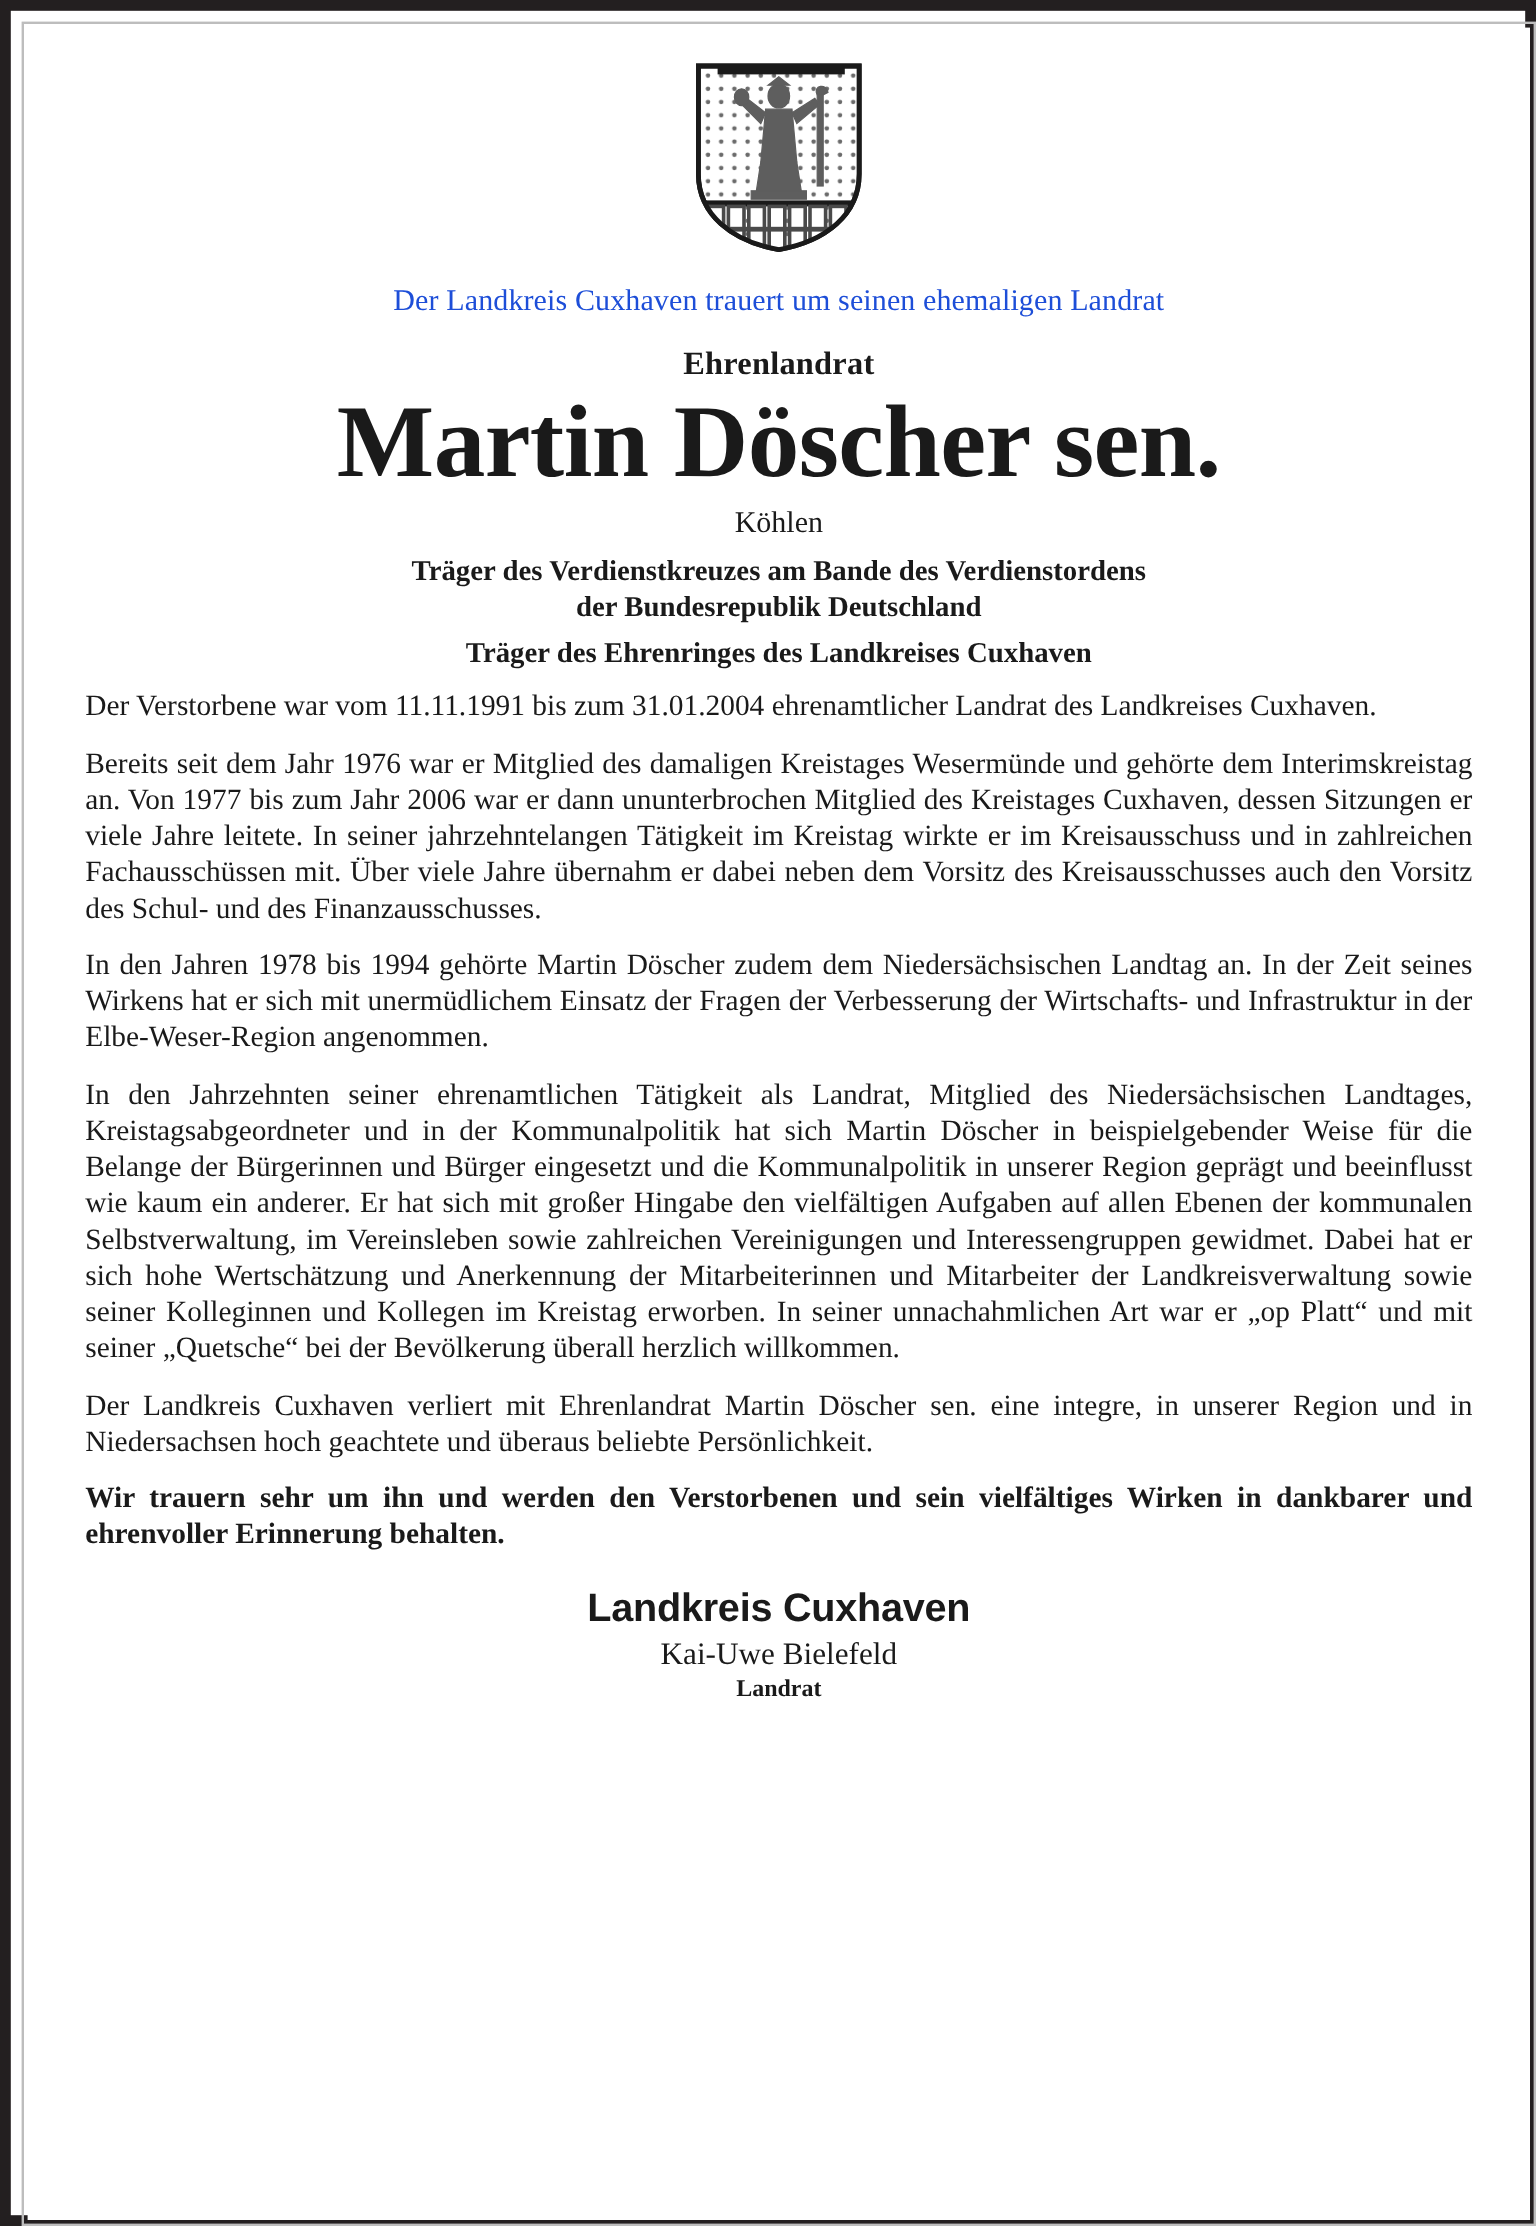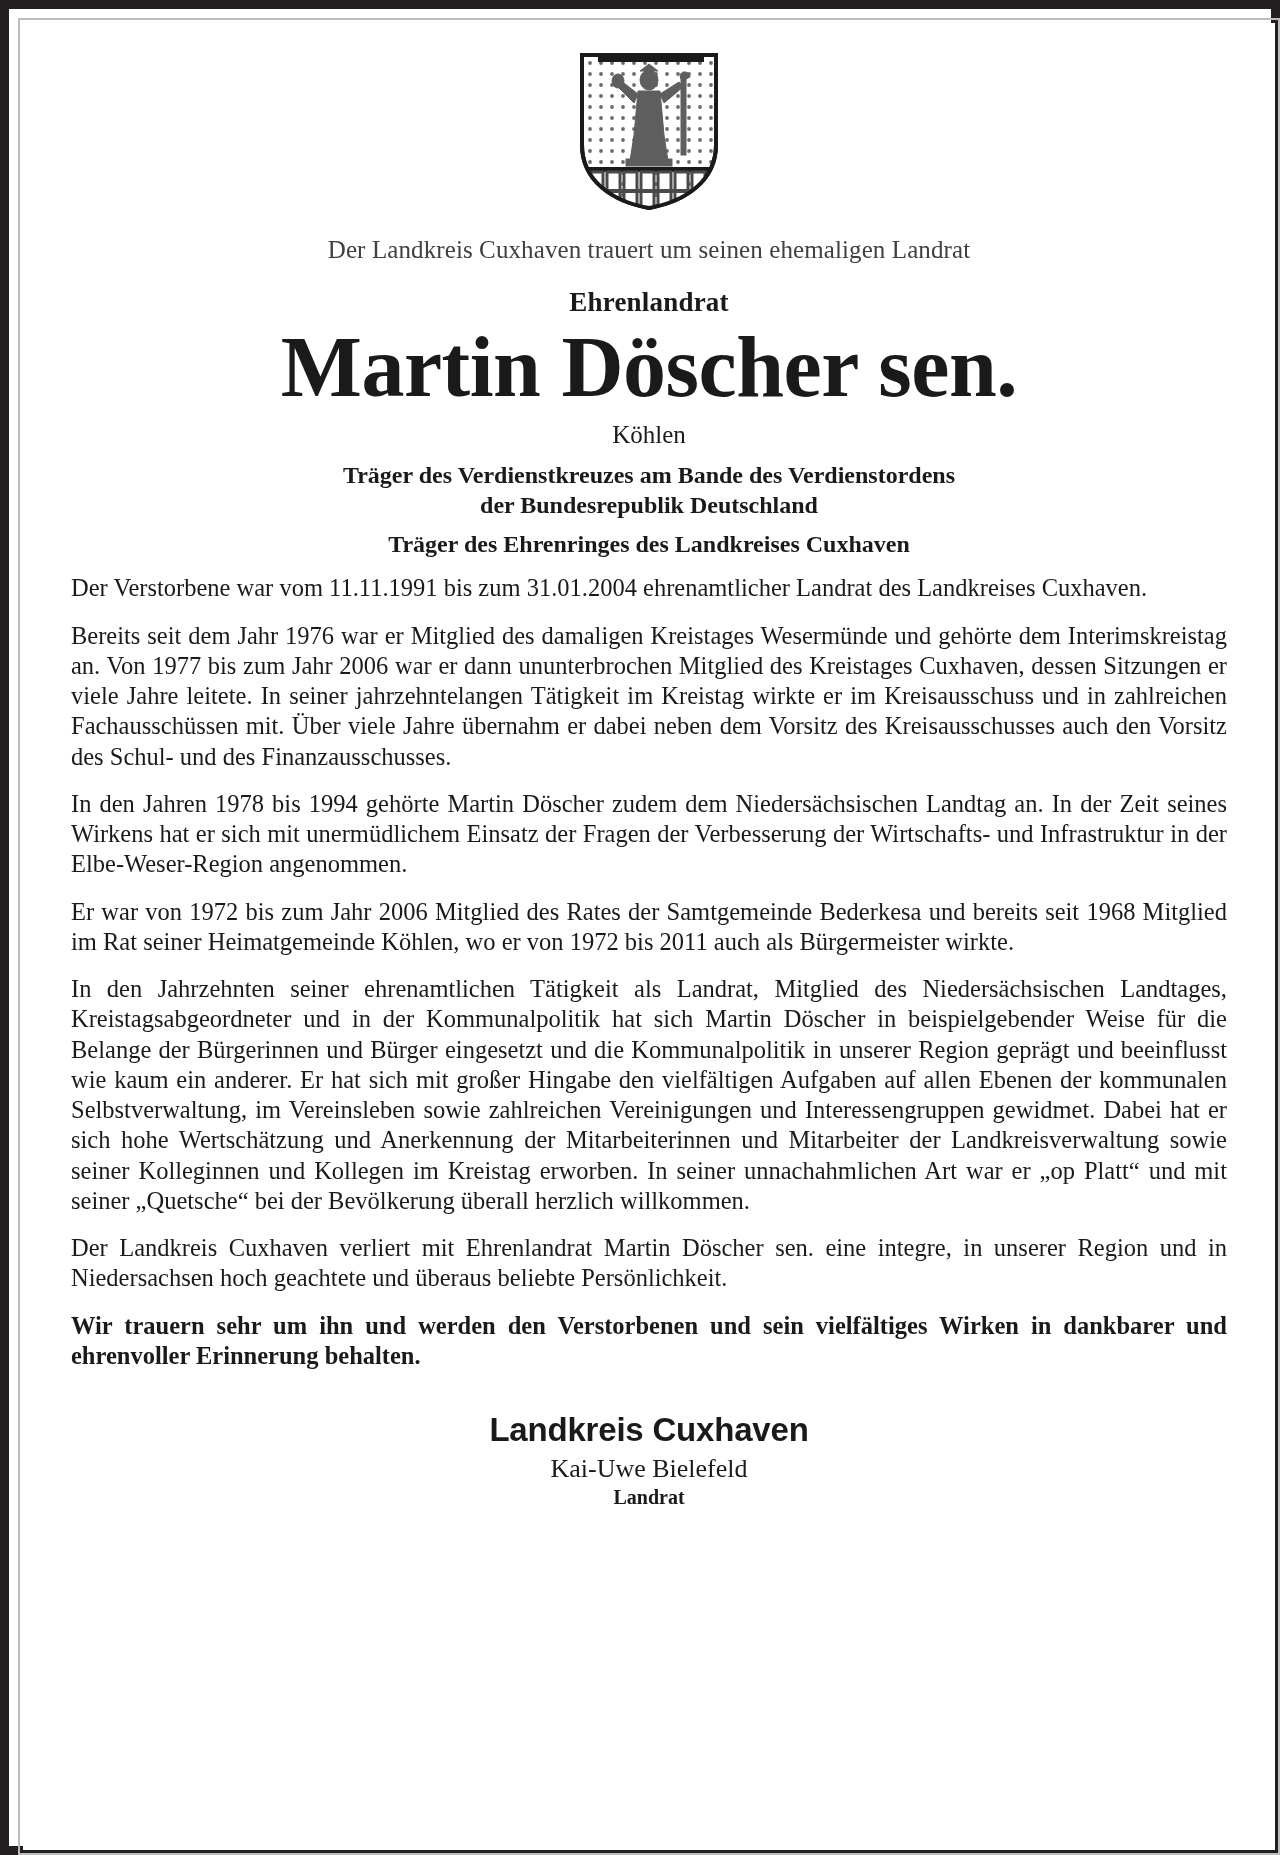--- a/index.html
+++ b/index.html
@@ -58,21 +58,21 @@
     line-height: 0;
   }
 
   
   .lede {
     text-align: center;
     font-size: 25px;
     line-height: 1.15;
     letter-spacing: .1px;
     margin-top: 14px;
-    color: #404040;
+    color: #1d4ed8;
   }
   .rank {
     text-align: center;
     font-weight: bold;
     font-size: 27px;
     margin-top: 22px;
     letter-spacing: .2px;
   }
   .deceased-name {
     text-align: center;
@@ -110,21 +110,21 @@
     hyphens: manual;
   }
   .body-copy p {
     margin: 0 0 17px 0;
   }
   .body-copy p:last-child { margin-bottom: 0; font-weight: bold; }
 
   
   .signature {
     text-align: center;
-    margin-top: 40px;
+    margin-top: 26px;
   }
   .org {
     font-family: "Liberation Sans", "DejaVu Sans", sans-serif;
     font-weight: bold;
     font-size: 33px;
     letter-spacing: -0.2px;
   }
   .signer {
     font-size: 26px;
     margin-top: 5px;
@@ -215,21 +215,20 @@
       </div>
       <div class="honor-block">
         <div>Träger des Ehrenringes des Landkreises Cuxhaven</div>
       </div>
     </div>
 
     <div class="body-copy">
       <p>Der Verstorbene war vom 11.11.1991 bis zum 31.01.2004 ehrenamtlicher Landrat des Landkreises Cuxhaven.</p>
       <p>Bereits seit dem Jahr 1976 war er Mitglied des damaligen Kreistages Wesermünde und gehörte dem Interimskreistag an. Von 1977 bis zum Jahr 2006 war er dann ununterbrochen Mitglied des Kreistages Cuxhaven, dessen Sitzungen er viele Jahre leitete. In seiner jahrzehntelangen Tätigkeit im Kreistag wirkte er im Kreisausschuss und in zahlreichen Fachausschüssen mit. Über viele Jahre übernahm er dabei neben dem Vorsitz des Kreisausschusses auch den Vorsitz des Schul- und des Finanzausschusses.</p>
       <p>In den Jahren 1978 bis 1994 gehörte Martin Döscher zudem dem Niedersächsischen Landtag an. In der Zeit seines Wirkens hat er sich mit unermüdlichem Einsatz der Fragen der Verbesserung der Wirtschafts- und Infrastruktur in der Elbe-Weser-Region angenommen.</p>
-      <p>Er war von 1972 bis zum Jahr 2006 Mitglied des Rates der Samtgemeinde Bederkesa und bereits seit 1968 Mitglied im Rat seiner Heimatgemeinde Köhlen, wo er von 1972 bis 2011 auch als Bürgermeister wirkte.</p>
       <p>In den Jahrzehnten seiner ehrenamtlichen Tätigkeit als Landrat, Mitglied des Niedersächsischen Landtages, Kreistagsabgeordneter und in der Kommunalpolitik hat sich Martin Döscher in beispielgebender Weise für die Belange der Bürgerinnen und Bürger eingesetzt und die Kommunalpolitik in unserer Region geprägt und beeinflusst wie kaum ein anderer. Er hat sich mit großer Hingabe den vielfältigen Aufgaben auf allen Ebenen der kommunalen Selbstverwaltung, im Vereinsleben sowie zahlreichen Vereinigungen und Interessengruppen gewidmet. Dabei hat er sich hohe Wertschätzung und Anerkennung der Mitarbeiterinnen und Mitarbeiter der Landkreisverwaltung sowie seiner Kolleginnen und Kollegen im Kreistag erworben. In seiner unnachahmlichen Art war er „op Platt“ und mit seiner „Quetsche“ bei der Bevölkerung überall herzlich willkommen.</p>
       <p>Der Landkreis Cuxhaven verliert mit Ehrenlandrat Martin Döscher sen. eine integre, in unserer Region und in Niedersachsen hoch geachtete und überaus beliebte Persönlichkeit.</p>
       <p>Wir trauern sehr um ihn und werden den Verstorbenen und sein vielfältiges Wirken in dankbarer und ehrenvoller Erinnerung behalten.</p>
     </div>
 
     <div class="signature">
       <div class="org">Landkreis Cuxhaven</div>
       <div class="signer">Kai-Uwe Bielefeld</div>
       <div class="signer-title">Landrat</div>
     </div>

